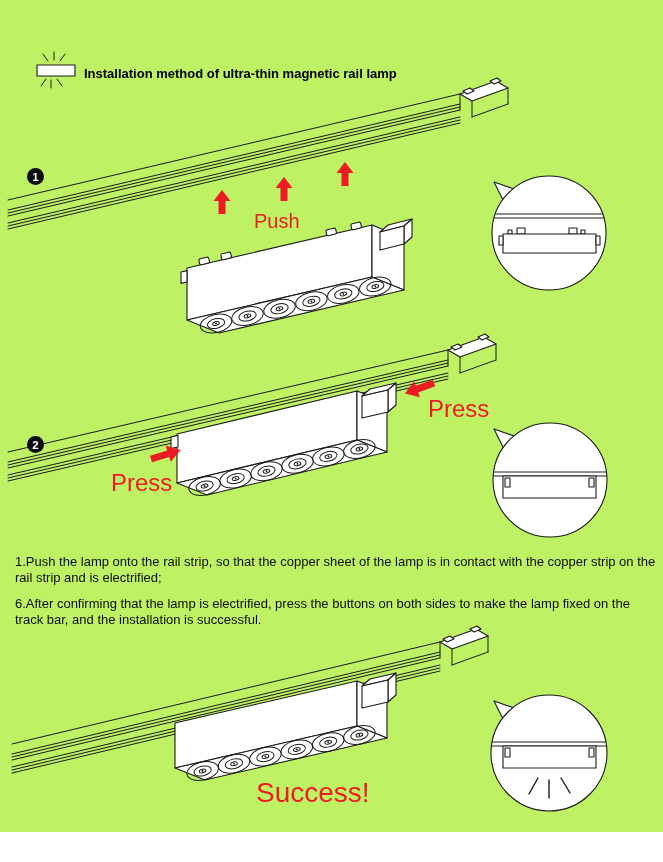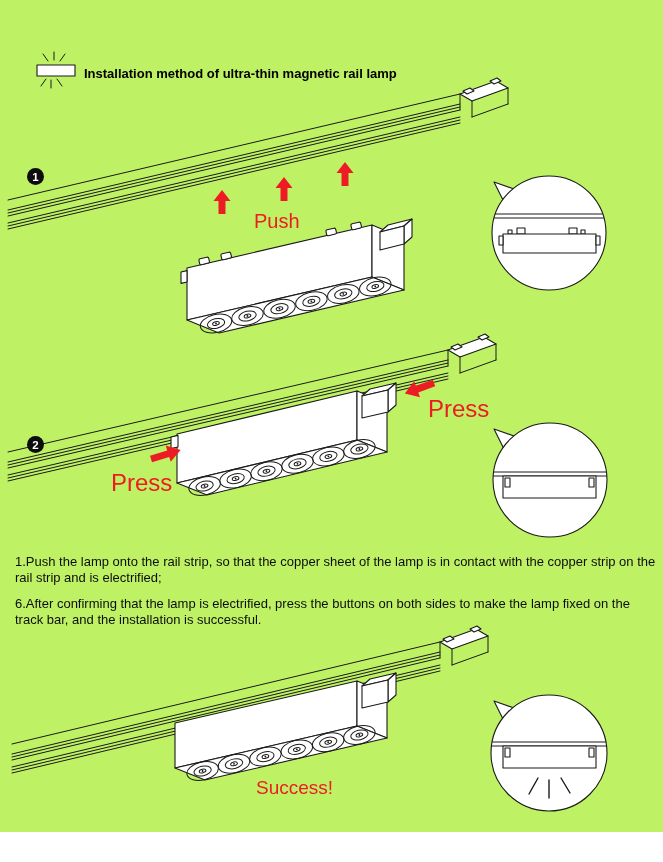--- a/index.html
+++ b/index.html
@@ -13,21 +13,21 @@
   .hdr-icon { position:absolute; left:34px; top:50px; }
   .page-title { position:absolute; left:84px; top:66px; font-size:13px; font-weight:bold; white-space:nowrap; }
   .badge { position:absolute; width:17px; height:17px; border-radius:50%; background:#0d0d0d; color:#fff;
            font-size:11.5px; font-weight:bold; display:flex; align-items:center; justify-content:center; }
   #badge1 { left:27px; top:168px; }
   #badge2 { left:27px; top:436px; }
   .red-label { position:absolute; color:var(--accent); white-space:nowrap; }
   #push-label    { left:254px; top:210px; font-size:20px; }
   #press-left    { left:111px; top:469px; font-size:24px; }
   #press-right   { left:428px; top:395px; font-size:24px; }
-  #success-label { left:256px; top:777px; font-size:19px; }
+  #success-label { left:256px; top:777px; font-size:28px; }
   .instructions p { position:absolute; left:15px; width:645px; margin:0;
                     font-size:13px; line-height:16px; color:#0d0d0d; }
   #para1 { top:554px; }
   #para2 { top:596px; }
 </style>
 </head>
 <body>
 
 <div class="page">
 

